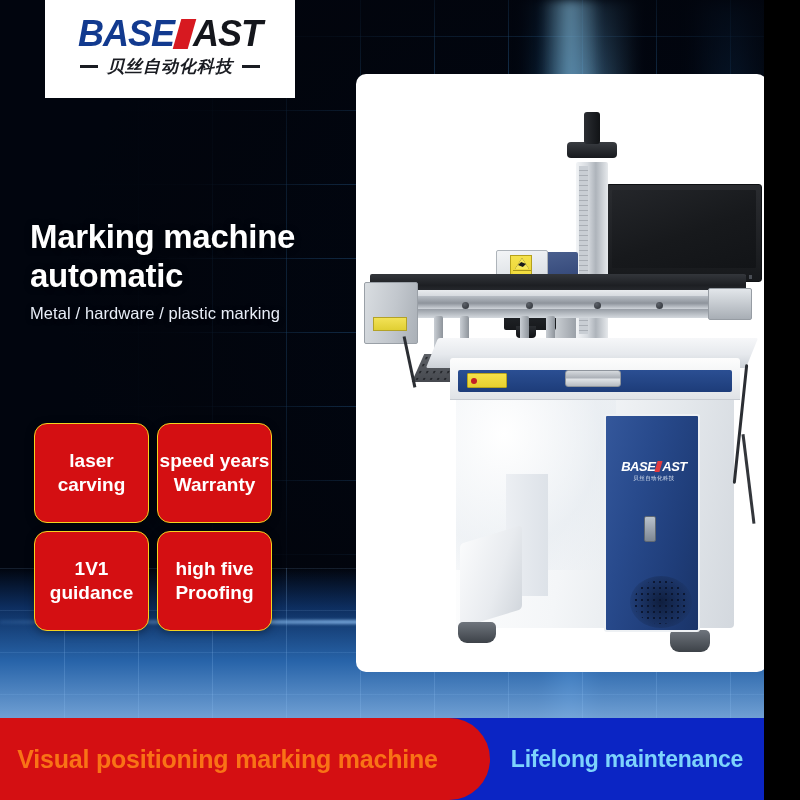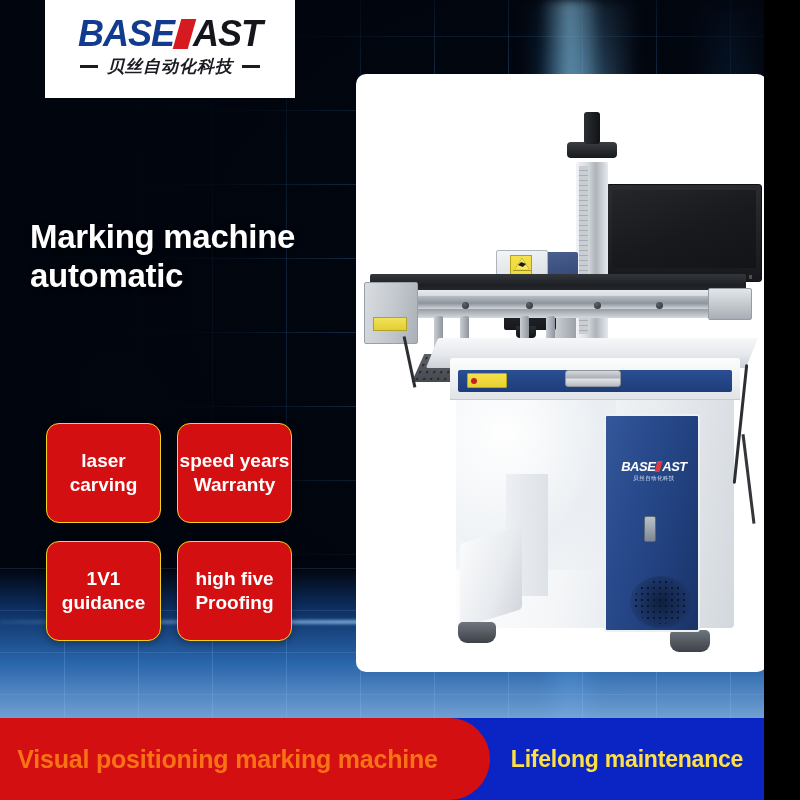--- a/index.html
+++ b/index.html
@@ -127,25 +127,26 @@
   }
   .headline .sub {
     margin-top:9px;
     font-size:16.5px; color:#e8eef8; font-weight:normal;
     letter-spacing:.1px;
     text-shadow:0 1px 5px rgba(0,0,0,.6);
   }
 
   
   .badges {
-    position:absolute; left:46px; top:423px;
+    position:absolute; left:34px; top:423px;
     display:grid;
     grid-template-columns:115px 115px;
     grid-gap:18px 16px;
     z-index:5;
+    gap:8px;
   }
   .badge {
     width:115px; height:100px;
     background:#d40f12;
     border:1.6px solid #f5d21e;
     border-radius:13px;
     display:flex; flex-direction:column;
     align-items:center; justify-content:center;
     color:#ffffff; font-weight:bold;
     font-size:19px; line-height:1.28;
@@ -463,21 +464,21 @@
   }
   .banner-red-label {
     position:absolute; left:0; top:0; width:455px; height:82px;
     display:flex; align-items:center; justify-content:center;
     color:#f97316; font-size:25px; font-weight:bold;
     letter-spacing:-.2px;
   }
   .banner-blue-label {
     position:absolute; left:490px; right:0; top:0; height:82px;
     display:flex; align-items:center; justify-content:center;
-    color:#fde047; font-size:23px; font-weight:bold;
+    color:#7dd3fc; font-size:23px; font-weight:bold;
     letter-spacing:-.2px;
   }
 </style>
 </head>
 <body>
 
 <div id="poster">
 
   <div class="bg-base"></div>
   <div class="grid-lines"></div>
@@ -499,20 +500,21 @@
     <div class="logo-cn">
       <span class="dash"></span>
       <span>贝丝自动化科技</span>
       <span class="dash"></span>
     </div>
   </div>
 
   <div class="headline">
     <div class="h1">Marking machine</div>
     <div class="h1">automatic</div>
+    <div class="sub">Metal / hardware / plastic marking</div>
   </div>
 
   <div class="badges">
     <div class="badge">
       <span>laser</span>
       <span>carving</span>
     </div>
     <div class="badge">
       <span>speed years</span>
       <span>Warranty</span>

